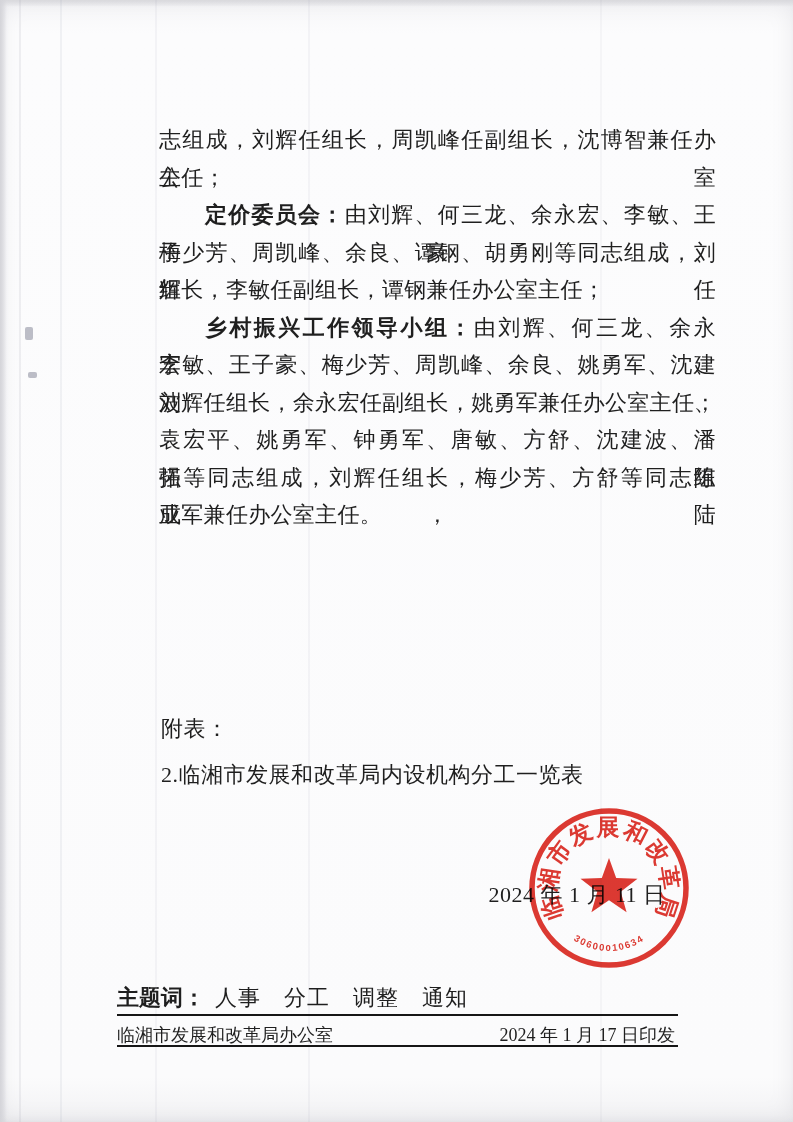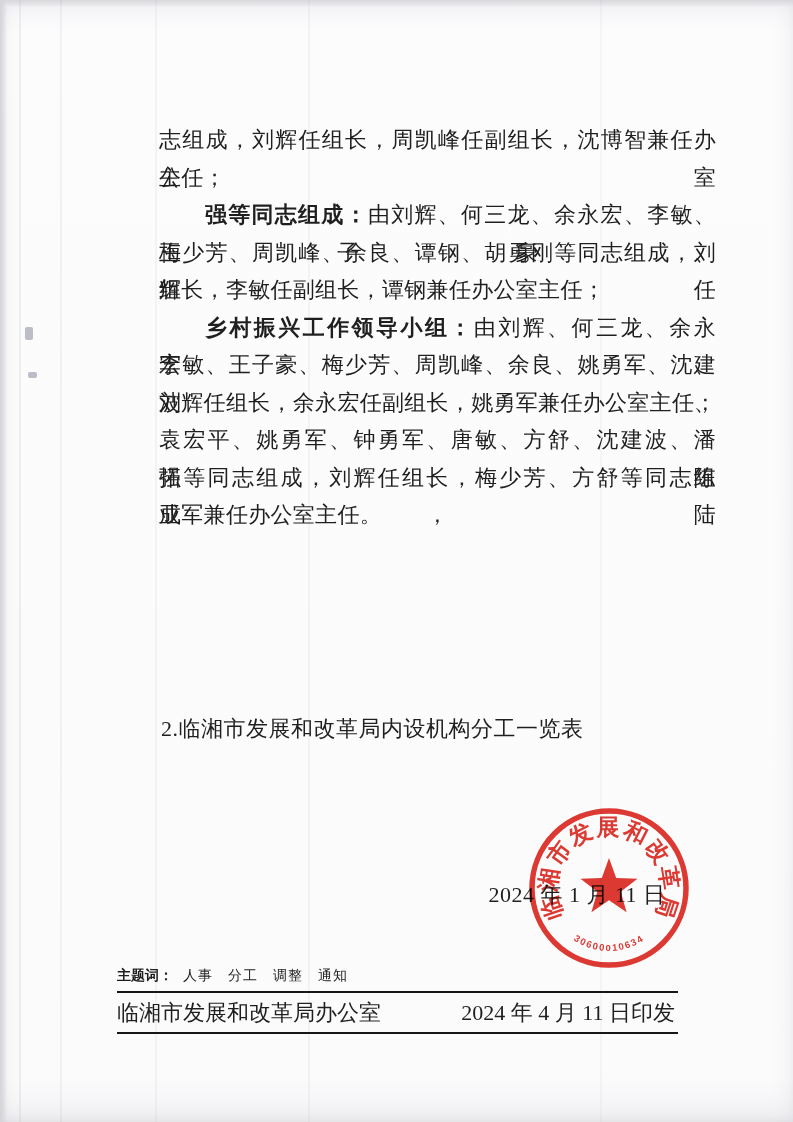--- a/index.html
+++ b/index.html
@@ -41,55 +41,56 @@
   .date-line{position:absolute;left:477px;top:881px;width:200px;height:28px;line-height:28px;
     text-align:center;font-size:22px;letter-spacing:.5px;white-space:nowrap;}
 
   
   .seal{position:absolute;left:526px;top:805px;width:166px;height:166px;
     color:#dd2b22;mix-blend-mode:multiply;opacity:.93;}
   .seal svg{width:100%;height:100%;}
 
   
   .footer{position:absolute;left:117px;top:959px;width:561px;}
-  .kw-row{height:32px;line-height:32px;font-size:14px;white-space:nowrap;}
+  .kw-row{height:32px;line-height:32px;font-size:22px;white-space:nowrap;margin-top:23px;}
   .kw-row .words{margin-left:10px;letter-spacing:1px;}
   .rule{height:0;border-top:2.5px solid #161616;}
-  .issuer-row{height:39px;line-height:39px;font-size:22px;display:flex;justify-content:space-between;white-space:nowrap;padding-right:3px;}
+  .issuer-row{height:29px;line-height:39px;font-size:18px;display:flex;justify-content:space-between;white-space:nowrap;padding-right:3px;}
 </style>
 </head>
 <body>
 
 <div class="page">
 
   <div class="edge-top"></div>
   <div class="edge-left"></div>
   <div class="streak s1"></div>
   <div class="streak s2"></div>
   <div class="streak s3"></div>
   <div class="streak s4"></div>
   <div class="streak s5"></div>
   <div class="speck k1"></div>
   <div class="speck k2"></div>
 
   <div class="body-text">
     <div class="line fit"><span class="b"></span><span>志组成，刘辉任组长，周凯峰任副组长，沈博智兼任办公室</span></div>
     <div class="line"><span class="b"></span><span>主任；</span></div>
-    <div class="line fit ind"><span class="b">强等同志组成：</span><span>由刘辉、何三龙、余永宏、李敏、王子豪、</span></div>
+    <div class="line fit ind"><span class="b">定价委员会：</span><span>由刘辉、何三龙、余永宏、李敏、王子豪、</span></div>
     <div class="line fit"><span class="b"></span><span>梅少芳、周凯峰、余良、谭钢、胡勇刚等同志组成，刘辉任</span></div>
     <div class="line"><span class="b"></span><span>组长，李敏任副组长，谭钢兼任办公室主任；</span></div>
     <div class="line fit ind"><span class="b">乡村振兴工作领导小组：</span><span>由刘辉、何三龙、余永宏、</span></div>
     <div class="line fit"><span class="b"></span><span>李敏、王子豪、梅少芳、周凯峰、余良、姚勇军、沈建波、</span></div>
     <div class="line"><span class="b"></span><span>刘辉任组长，余永宏任副组长，姚勇军兼任办公室主任；</span></div>
     <div class="line fit"><span class="b"></span><span>袁宏平、姚勇军、钟勇军、唐敏、方舒、沈建波、潘拓、陈</span></div>
     <div class="line fit"><span class="b"></span><span>强等同志组成，刘辉任组长，梅少芳、方舒等同志组成，陆</span></div>
     <div class="line"><span class="b"></span><span>亚军兼任办公室主任。</span></div>
   </div>
 
   <div class="appendix">
+    <div class="app-line">附表：</div>
     <div class="app-line">2.临湘市发展和改革局内设机构分工一览表</div>
   </div>
 
   <div class="date-line">2024 年 1 月 11 日</div>
 
   <div class="seal" style="color: rgb(221, 43, 34);">
     <svg viewBox="0 0 166 166">
       <defs>
         <path id="ringPath" d="M 33.2 101.1 A 53 53 0 1 1 132.8 101.1" fill="none"></path>
         <path id="codePath" d="M 46.9 134.6 A 63 63 0 0 0 119.1 134.6" fill="none"></path>
@@ -105,18 +106,18 @@
     </svg>
   </div>
 
   <div class="footer">
     <div class="kw-row">
       <span class="b">主题词：</span><span class="words">人事　分工　调整　通知</span>
     </div>
     <div class="rule"></div>
     <div class="issuer-row">
       <span>临湘市发展和改革局办公室</span>
-      <span>2024 年 4 月 11 日印发</span>
+      <span>2024 年 1 月 17 日印发</span>
     </div>
     <div class="rule"></div>
   </div>
 
 </div>
 
 </body></html>

